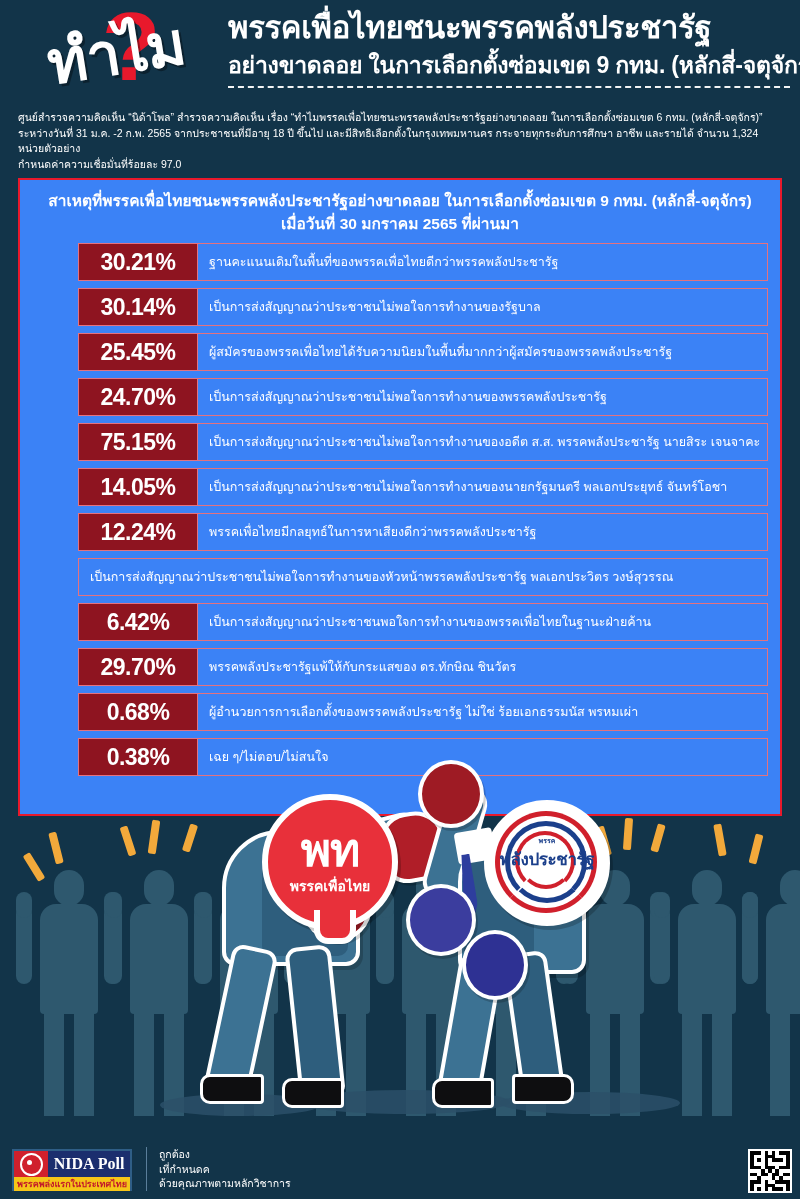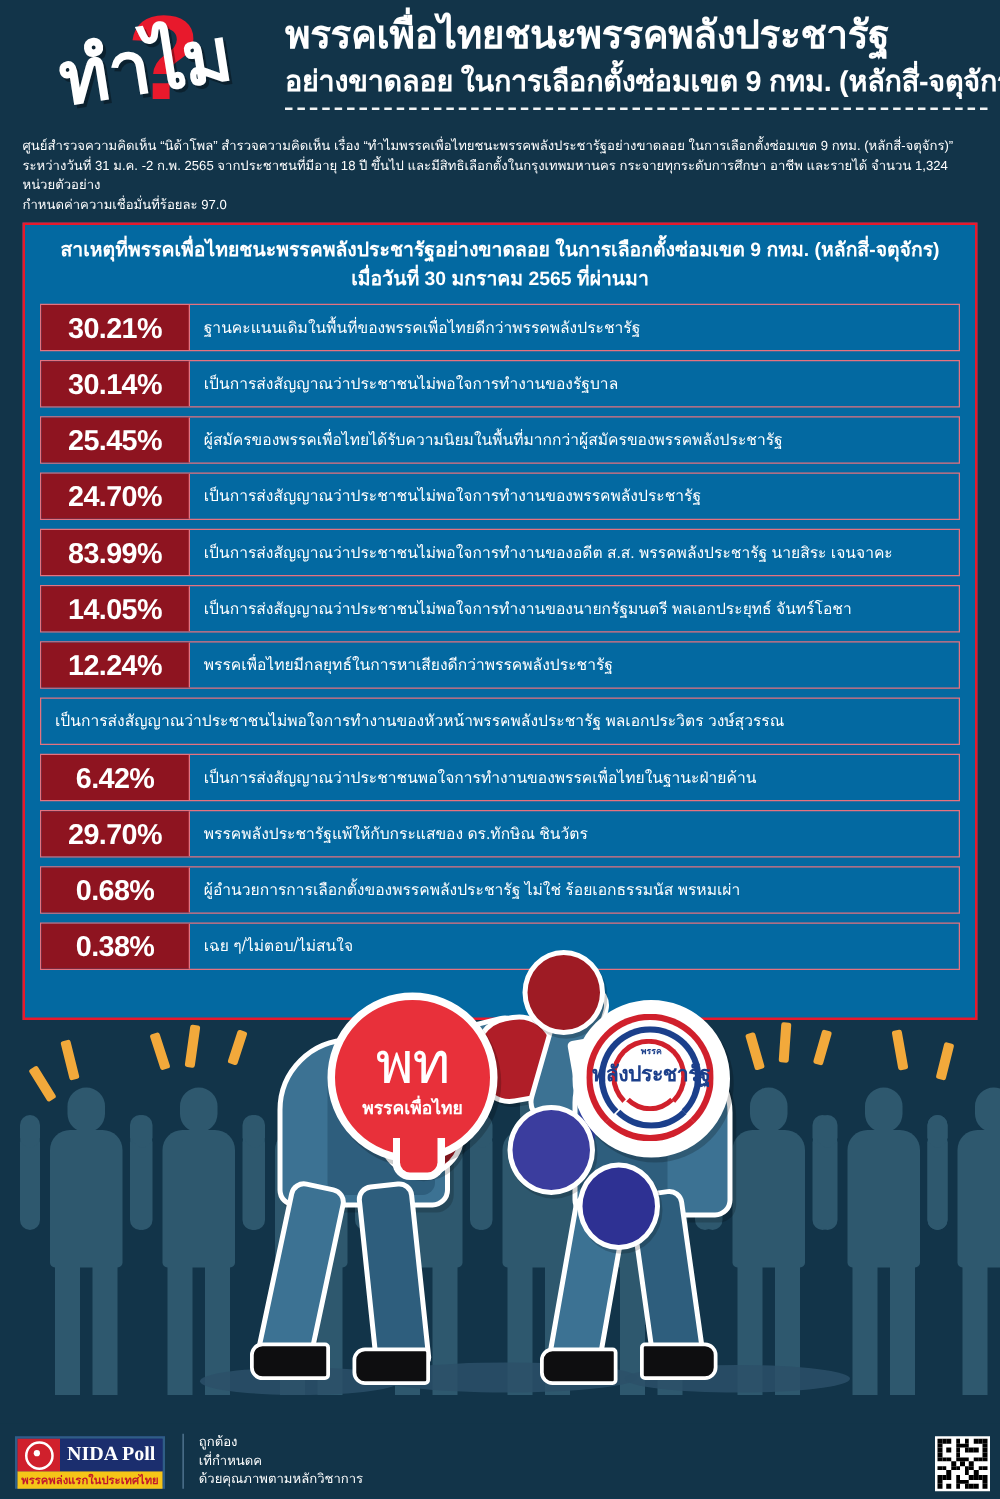--- a/index.html
+++ b/index.html
@@ -42,31 +42,31 @@
   }
   .meta{
     position:absolute;left:18px;right:14px;top:110px;
     color:#ffffff;font-size:10.5px;line-height:15.5px;text-align:left;
   }
   .meta p{margin:0;}
 
   
   .panel{
     position:absolute;left:18px;top:178px;width:764px;height:638px;
-    background:#0369a1;
+    background:#3b82f6;
     border:2px solid #E8192C;
     box-sizing:border-box;
   }
   .panel-title{
     color:#ffffff;font-size:15.5px;font-weight:bold;line-height:23px;
     text-align:center;padding:9px 14px 2px 14px;
   }
   .panel-title .l2{display:block;}
 
-  .rows{padding:6px 12px 0 12px;}
+  .rows{padding:6px 12px 0 12px;margin-left:46px;}
   .row{
     display:flex;align-items:stretch;height:38px;margin-bottom:7px;
     border:1px solid #E4727F;box-sizing:border-box;background:transparent;
   }
   .pct{
     width:118px;flex:0 0 118px;
     background:#8E1420;
     display:flex;align-items:center;justify-content:center;
     color:#ffffff;font-size:23px;font-weight:bold;letter-spacing:-.5px;
     border-right:1px solid #E4727F;
@@ -216,30 +216,30 @@
   }
 
   
   .logo-pt{
     position:absolute;left:262px;top:34px;width:124px;height:124px;
     border-radius:50%;background:#E8303A;border:6px solid #fff;
     box-shadow:3px 4px 0 rgba(0,0,0,.2);
     display:flex;flex-direction:column;align-items:center;justify-content:center;
     z-index:6;
   }
-  .logo-pt .big{color:#fff;font-size:46px;font-weight:normal;line-height:46px;letter-spacing:-1px;}
+  .logo-pt .big{color:#fff;font-size:46px;font-weight:bold;line-height:46px;letter-spacing:-1px;}
   .logo-pt .small{color:#fff;font-size:14px;font-weight:bold;margin-top:2px;}
   .logo-pt .tail{
     position:absolute;left:46px;bottom:-20px;width:30px;height:28px;
     background:#E8303A;border-radius:0 0 14px 14px;
     border-left:6px solid #fff;border-right:6px solid #fff;border-bottom:6px solid #fff;
   }
 
   .logo-pprp{
-    position:absolute;left:458px;top:40px;width:116px;height:116px;
+    position:absolute;left:484px;top:40px;width:116px;height:116px;
     border-radius:50%;background:#ffffff;border:5px solid #fff;
     box-shadow:3px 4px 0 rgba(0,0,0,.2);
     z-index:6;overflow:hidden;
   }
   .arc{position:absolute;border-radius:50%;border-style:solid;border-color:transparent;}
   .logo-pprp .lbl-s{
     position:absolute;left:0;right:0;top:30px;text-align:center;
     color:#1B3F8B;font-size:7px;font-weight:bold;
   }
   .logo-pprp .lbl-b{
@@ -301,21 +301,21 @@
       <div class="thai">ทำไม</div>
     </div>
 
     <div class="hdr-right">
       <div class="hdr-line1">พรรคเพื่อไทยชนะพรรคพลังประชารัฐ</div>
       <div class="hdr-line2">อย่างขาดลอย ในการเลือกตั้งซ่อมเขต 9 กทม. (หลักสี่-จตุจักร)</div>
       <div class="hdr-dash"></div>
     </div>
 
     <div class="meta">
-      <p>ศูนย์สำรวจความคิดเห็น “นิด้าโพล” สำรวจความคิดเห็น เรื่อง  “ทำไมพรรคเพื่อไทยชนะพรรคพลังประชารัฐอย่างขาดลอย ในการเลือกตั้งซ่อมเขต 9 กทม. (หลักสี่-จตุจักร)”</p>
+      <p>ศูนย์สำรวจความคิดเห็น “นิด้าโพล” สำรวจความคิดเห็น เรื่อง  “ทำไมพรรคเพื่อไทยชนะพรรคพลังประชารัฐอย่างขาดลอย ในการเลือกตั้งซ่อมเขต 6 กทม. (หลักสี่-จตุจักร)”</p>
       <p>ระหว่างวันที่ 31 ม.ค. -2 ก.พ. 2565 จากประชาชนที่มีอายุ 18 ปี ขึ้นไป และมีสิทธิเลือกตั้งในกรุงเทพมหานคร กระจายทุกระดับการศึกษา อาชีพ และรายได้ จำนวน 1,324 หน่วยตัวอย่าง</p>
       <p>กำหนดค่าความเชื่อมั่นที่ร้อยละ 97.0</p>
     </div>
   </div>
 
   <div class="panel">
     <div class="panel-title">
       <span>สาเหตุที่พรรคเพื่อไทยชนะพรรคพลังประชารัฐอย่างขาดลอย ในการเลือกตั้งซ่อมเขต 9 กทม. (หลักสี่-จตุจักร)</span>
       <span class="l2">เมื่อวันที่ 30 มกราคม 2565 ที่ผ่านมา</span>
     </div>
@@ -336,21 +336,21 @@
         <div class="pct">25.45%</div>
         <div class="desc">ผู้สมัครของพรรคเพื่อไทยได้รับความนิยมในพื้นที่มากกว่าผู้สมัครของพรรคพลังประชารัฐ</div>
       </div>
 
       <div class="row">
         <div class="pct">24.70%</div>
         <div class="desc">เป็นการส่งสัญญาณว่าประชาชนไม่พอใจการทำงานของพรรคพลังประชารัฐ</div>
       </div>
 
       <div class="row">
-        <div class="pct">83.99%</div>
+        <div class="pct">75.15%</div>
         <div class="desc">เป็นการส่งสัญญาณว่าประชาชนไม่พอใจการทำงานของอดีต ส.ส. พรรคพลังประชารัฐ นายสิระ เจนจาคะ</div>
       </div>
 
       <div class="row">
         <div class="pct">14.05%</div>
         <div class="desc">เป็นการส่งสัญญาณว่าประชาชนไม่พอใจการทำงานของนายกรัฐมนตรี พลเอกประยุทธ์ จันทร์โอชา</div>
       </div>
 
       <div class="row">
         <div class="pct">12.24%</div>

